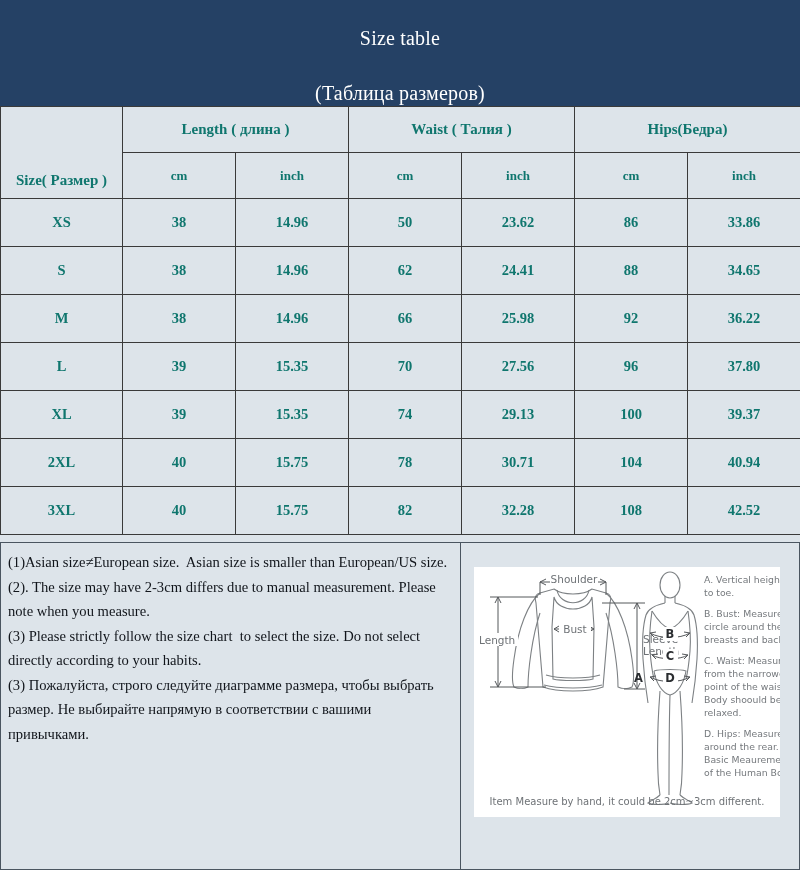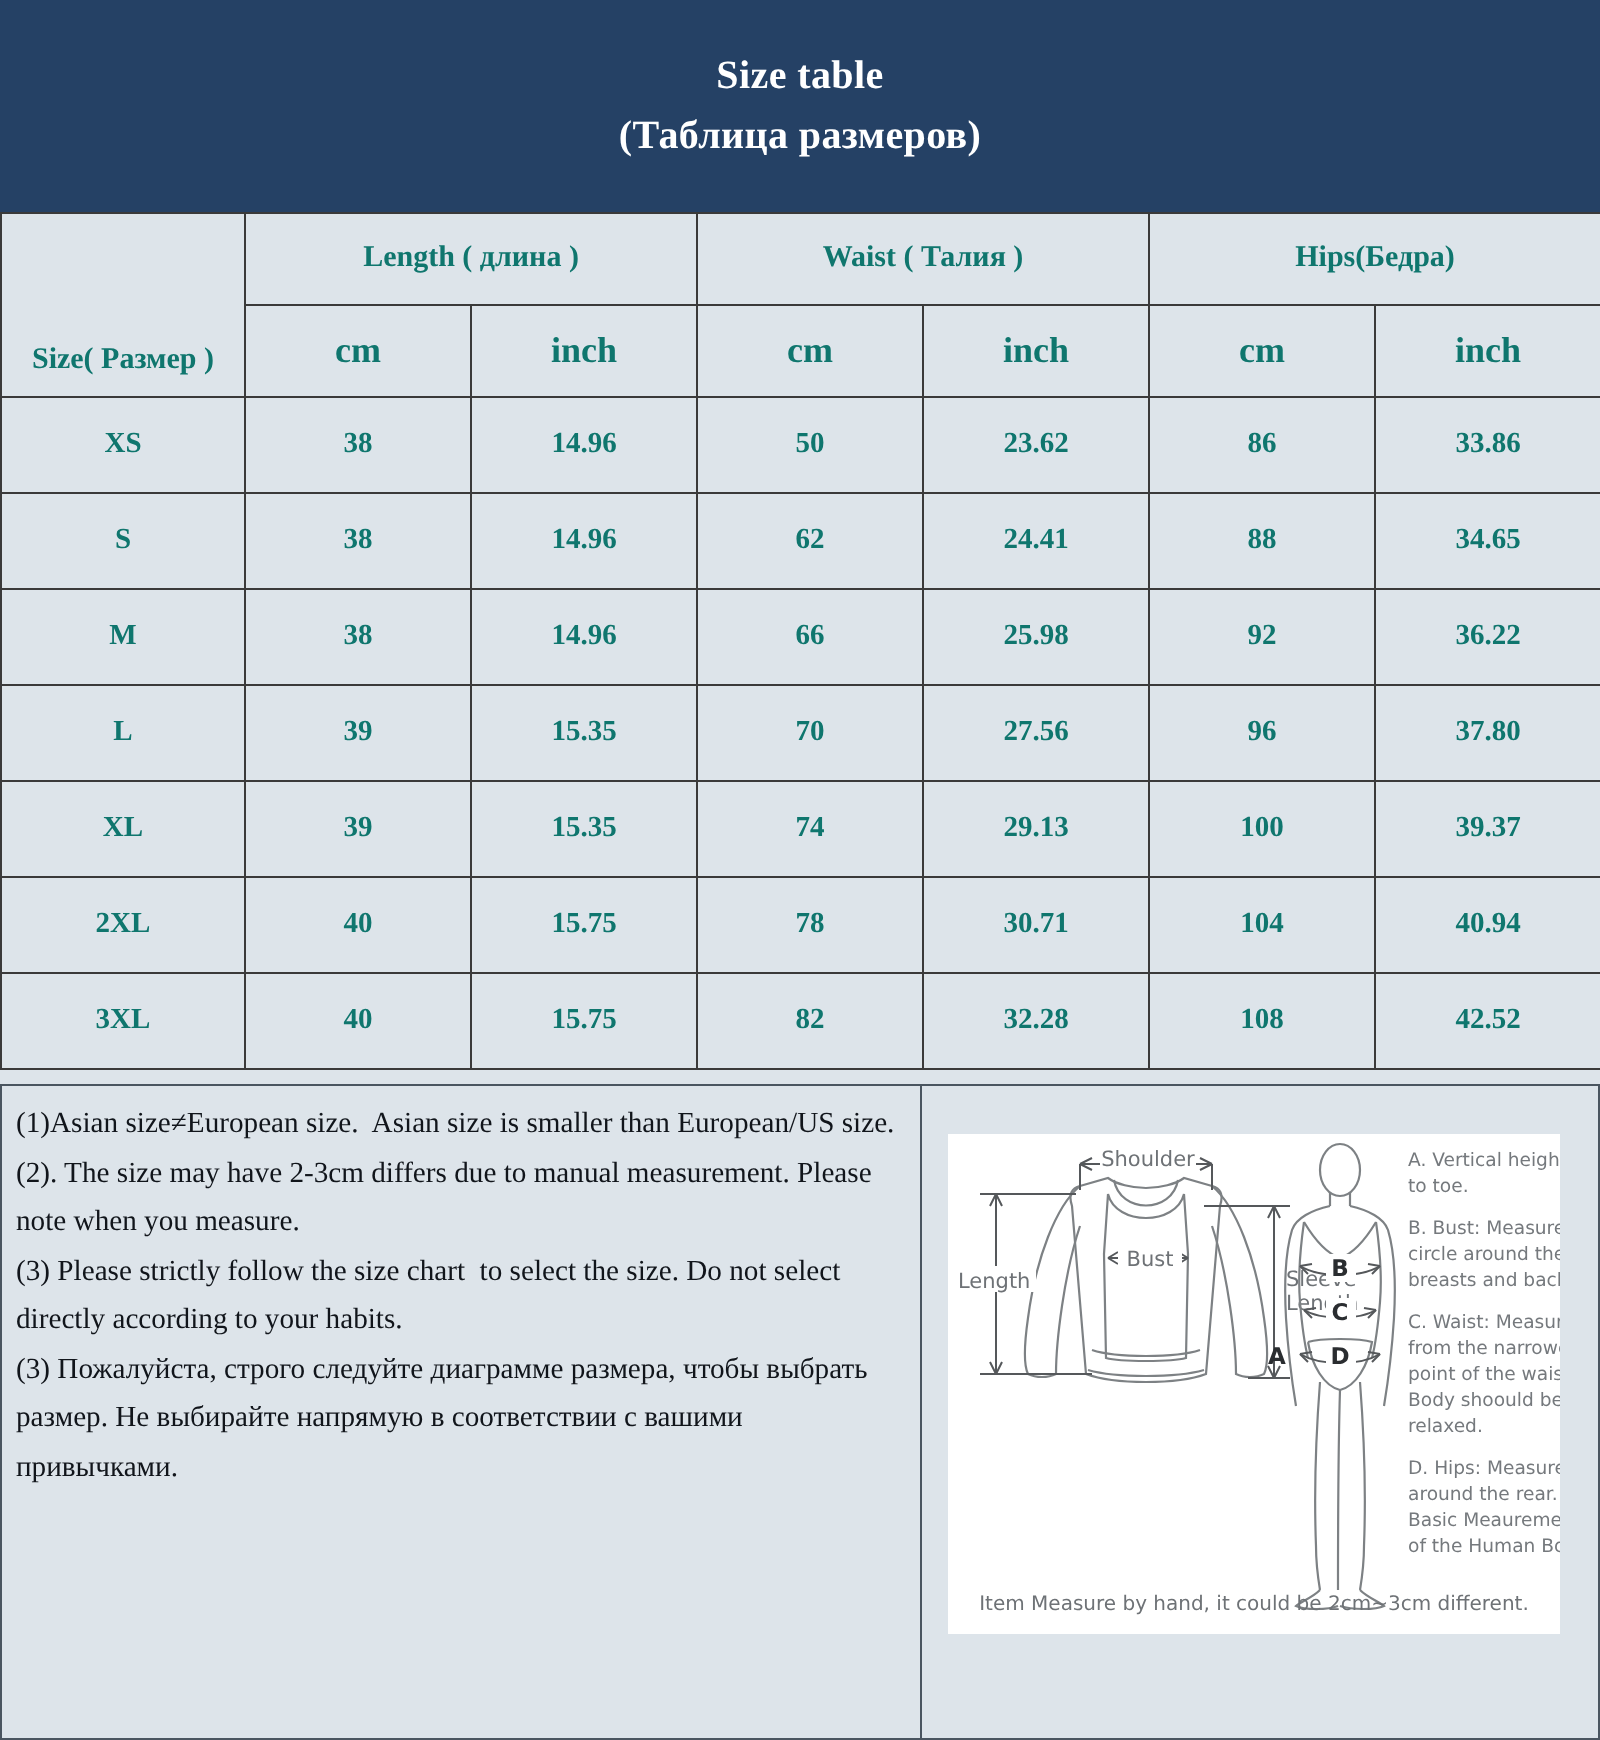--- a/index.html
+++ b/index.html
@@ -28,25 +28,26 @@
     height: 106px;
     background: #254165;
     box-sizing: border-box;
     display: flex;
     flex-direction: column;
     align-items: center;
     justify-content: center;
   }
   .banner-line {
     color: #ffffff;
-    font-weight: bold;
+    font-weight: normal;
     font-size: 20px;
     line-height: 30px;
     letter-spacing: 0.2px;
     text-align: right;
+    margin-top: 25px;
   }
 
   
   .table-wrap {
     position: absolute;
     left: 0; top: 106px;
     width: 800px;
   }
   table.size-table {
     border-collapse: collapse;
@@ -58,21 +59,21 @@
     border: 1px solid #3a3a3a;
     background: #dde4ea;
     color: #0f766e;
     font-weight: bold;
     text-align: center;
     vertical-align: middle;
     font-size: 14.5px;
     padding: 0;
   }
   table.size-table th.h-group { height: 45px; font-size: 15px; }
-  table.size-table th.h-sub   { height: 45px; font-size: 18px; }
+  table.size-table th.h-sub   { height: 45px; font-size: 13px; }
   table.size-table th.h-size  { font-size: 15px; vertical-align: bottom; padding-bottom: 9px; }
   table.size-table td.body-cell { height: 47px; }
   col.c-size { width: 122px; }
   col.c-unit { width: 113px; }
 
   
   .bottom {
     position: absolute;
     left: 0; top: 542px;
     width: 800px;

